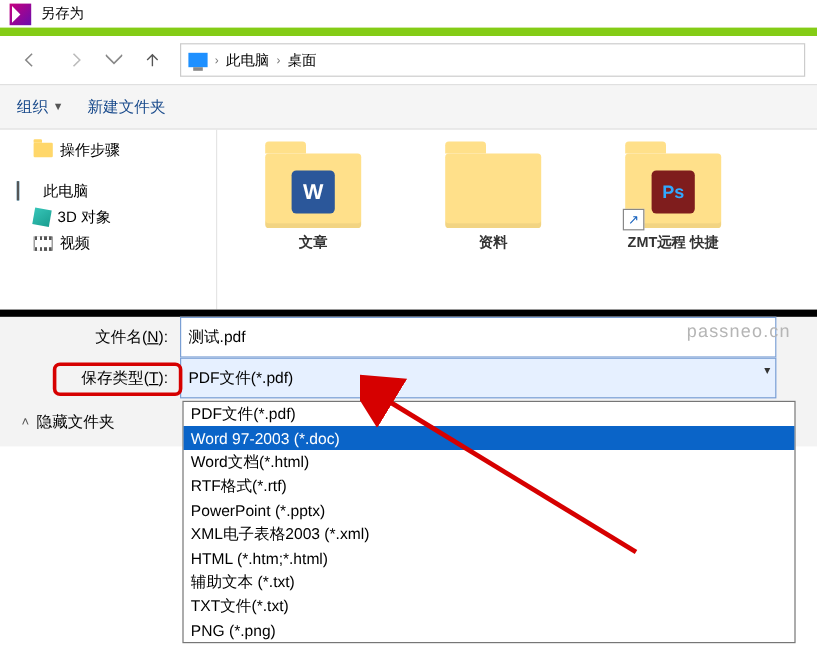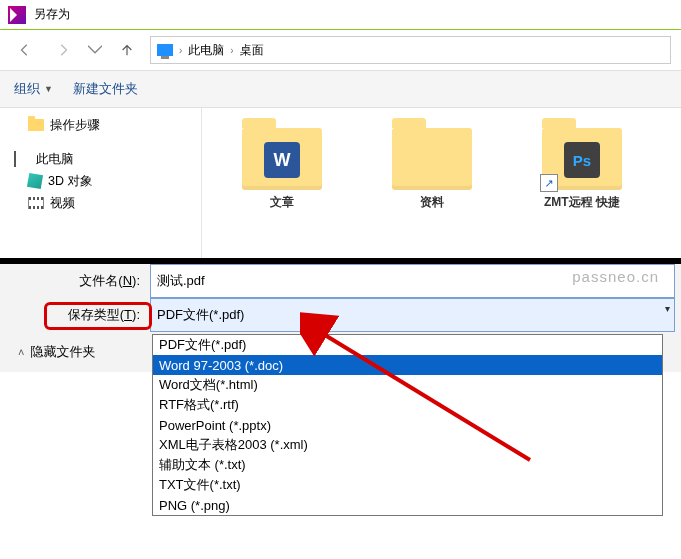--- a/index.html
+++ b/index.html
@@ -1,62 +1,62 @@
 <!DOCTYPE html>
 <html><head>
 <meta charset="utf-8">
 <style>
   * { margin: 0; padding: 0; box-sizing: border-box; font-family: "Microsoft YaHei", "Segoe UI", sans-serif; }
   html, body { width: 681px; height: 559px; background: #fff; overflow: hidden; position: relative; }
 
-  .titlebar { height: 30px; background: #fff; display: flex; align-items: center; padding: 0 8px; border-bottom: 1px solid #84cc16; }
+  .titlebar { height: 30px; background: #fff; display: flex; align-items: center; padding: 0 8px; border-bottom: 7px solid #84cc16; }
   .app-icon { width: 18px; height: 18px; background: linear-gradient(135deg, #c7007e 0%, #6a0dad 100%); margin-right: 8px; position: relative; }
   .app-icon::after { content:''; position:absolute; left:2px; top:2px; width:0; height:0; border-left:7px solid #fff; border-top:7px solid transparent; border-bottom:7px solid transparent; }
   .title { font-size: 12px; color: #000; }
 
   .navbar { height: 40px; display: flex; align-items: center; padding: 0 10px; gap: 8px; }
   .nav-btn { width: 30px; height: 30px; display:flex; align-items:center; justify-content:center; color:#888; cursor:pointer; }
   .nav-btn svg { width:14px; height:14px; }
   .addr { flex:1; height:28px; border:1px solid #ccc; display:flex; align-items:center; padding:0 6px; gap:6px; font-size:12px; }
   .pc-glyph { width:16px; height:12px; background:#1e90ff; position:relative; }
   .pc-glyph::after { content:''; position:absolute; bottom:-3px; left:4px; width:8px; height:3px; background:#888; }
   .crumb-sep { color:#777; font-size:10px; }
 
   .toolbar { height: 38px; border-top:1px solid #e0e0e0; border-bottom:1px solid #e0e0e0; background:#f5f5f5; display:flex; align-items:center; padding:0 14px; gap:20px; font-size:13px; }
   .tb-item { color:#1a4b8c; cursor:pointer; display:flex; align-items:center; gap:4px; }
   .tb-item .drop { font-size:9px; color:#555; }
 
-  .body { display:flex; height: 150px; position:relative;gap:21px; }
+  .body { display:flex; height: 150px; position:relative; }
   .tree { width: 180px; padding: 6px 0; font-size: 12.5px; overflow:hidden; }
   .tree-item { display:flex; align-items:center; gap:6px; height:22px; padding-left: 28px; cursor:pointer; }
   .tree-item.header { padding-left: 14px; font-weight:400; }
   .folder-ic { width:16px; height:12px; background:#ffd76a; border-radius:1px; position:relative; }
   .folder-ic::before { content:''; position:absolute; top:-3px; left:0; width:7px; height:3px; background:#ffd76a; border-radius:1px 1px 0 0;}
   .pc-ic { width:16px; height:14px; position:relative; }
   .pc-ic .scr { width:16px; height:10px; background:#2da7df; border:1px solid #555; }
   .pc-ic .base { width:8px; height:3px; background:#888; margin:0 auto; }
   .threed-ic { width:14px; height:14px; background:linear-gradient(135deg,#36c5b8,#1a9e90); transform:rotate(10deg); }
   .video-ic { width:16px; height:12px; background:#fff; border:1px solid #888; position:relative; }
   .video-ic::before, .video-ic::after { content:''; position:absolute; left:0; right:0; height:3px; background:repeating-linear-gradient(90deg,#555 0 2px,#fff 2px 4px); }
   .video-ic::before { top:-1px; } .video-ic::after { bottom:-1px; }
 
   .content { flex:1; border-left:1px solid #e5e5e5; display:flex; gap:50px; padding:20px 30px; overflow:hidden; position:relative; }
   .fitem { width:100px; display:flex; flex-direction:column; align-items:center; gap:4px; font-size:12px; cursor:pointer; }
   .bigfolder { width:80px; height:62px; background:#ffe08a; border-radius:3px; position:relative; box-shadow:inset 0 -4px 0 rgba(0,0,0,0.05); }
   .bigfolder::before { content:''; position:absolute; top:-10px; left:0; width:34px; height:10px; background:#ffe08a; border-radius:3px 3px 0 0; }
   .word-badge { position:absolute; left:22px; top:14px; width:36px; height:36px; background:#2b579a; border-radius:4px; display:flex; align-items:center; justify-content:center; color:#fff; font-weight:bold; font-size:18px; }
-  .ps-badge { position:absolute; left:22px; top:14px; width:36px; height:36px; background:#404040; border-radius:4px; display:flex; align-items:center; justify-content:center; color:#31a8ff; font-weight:bold; font-size:15px; }
+  .ps-badge { position:absolute; left:22px; top:14px; width:36px; height:36px; background:#7f1d1d; border-radius:4px; display:flex; align-items:center; justify-content:center; color:#31a8ff; font-weight:bold; font-size:15px; }
   .shortcut { position:absolute; left:-2px; bottom:-2px; width:18px; height:18px; background:#fff; border:1px solid #888; display:flex; align-items:center; justify-content:center; font-size:11px; color:#1560bd; }
   .fitem-label { white-space:nowrap; overflow:hidden; text-overflow:ellipsis; max-width:110px; color:#333;font-weight:bold; }
 
   .bottom { position:relative; border-top:6px solid #000000; background:#f3f3f3; }
   .row { display:flex; align-items:center; height:34px; }
   .lbl { width:150px; text-align:right; padding-right:10px; font-size:13px; }
   .lbl u { text-decoration: underline; }
-  .fld { flex:1; margin-right:6px; height:24px; border:1px solid #7a9fd4; background:#fff; font-size:13px; padding:16px 6px; display:flex; align-items:center; }
+  .fld { flex:1; margin-right:34px; height:24px; border:1px solid #7a9fd4; background:#fff; font-size:13px; padding:16px 6px; display:flex; align-items:center; }
   .combo { background:#e6f0ff; position:relative; }
   .combo .cdrop { position:absolute; right:4px; top:4px; color:#333; font-size:10px; }
 
   .redbox { position:absolute; left:44px; top:38px; width:108px; height:28px; border:3px solid #d60000; border-radius:6px; pointer-events:none; }
 
   .dropdown { position:absolute; left:152px; top:70px; right:18px; background:#fff; border:1px solid #767676; font-size:13px; z-index:5; }
   .opt { height:20px; padding:0 6px; display:flex; align-items:center; cursor:pointer; }
   .opt.sel { background:#0a64c8; color:#fff; }
 
   .hide-row { display:flex; align-items:center; height:40px; padding:0 18px; font-size:13px; gap:6px; cursor:pointer; }
@@ -177,20 +177,21 @@
 
   <div class="redbox"></div>
 
   <div class="dropdown" id="dropdown">
       <div class="opt">PDF文件(*.pdf)</div>
       <div class="opt sel">Word 97-2003 (*.doc)</div>
       <div class="opt">Word文档(*.html)</div>
       <div class="opt">RTF格式(*.rtf)</div>
       <div class="opt">PowerPoint (*.pptx)</div>
       <div class="opt">XML电子表格2003 (*.xml)</div>
+      <div class="opt">HTML (*.htm;*.html)</div>
       <div class="opt">辅助文本 (*.txt)</div>
       <div class="opt">TXT文件(*.txt)</div>
       <div class="opt">PNG (*.png)</div>
     </div>
 
   <div class="hide-row">
     <span class="chev">˄</span>
     <span>隐藏文件夹</span>
   </div>
 </div>

